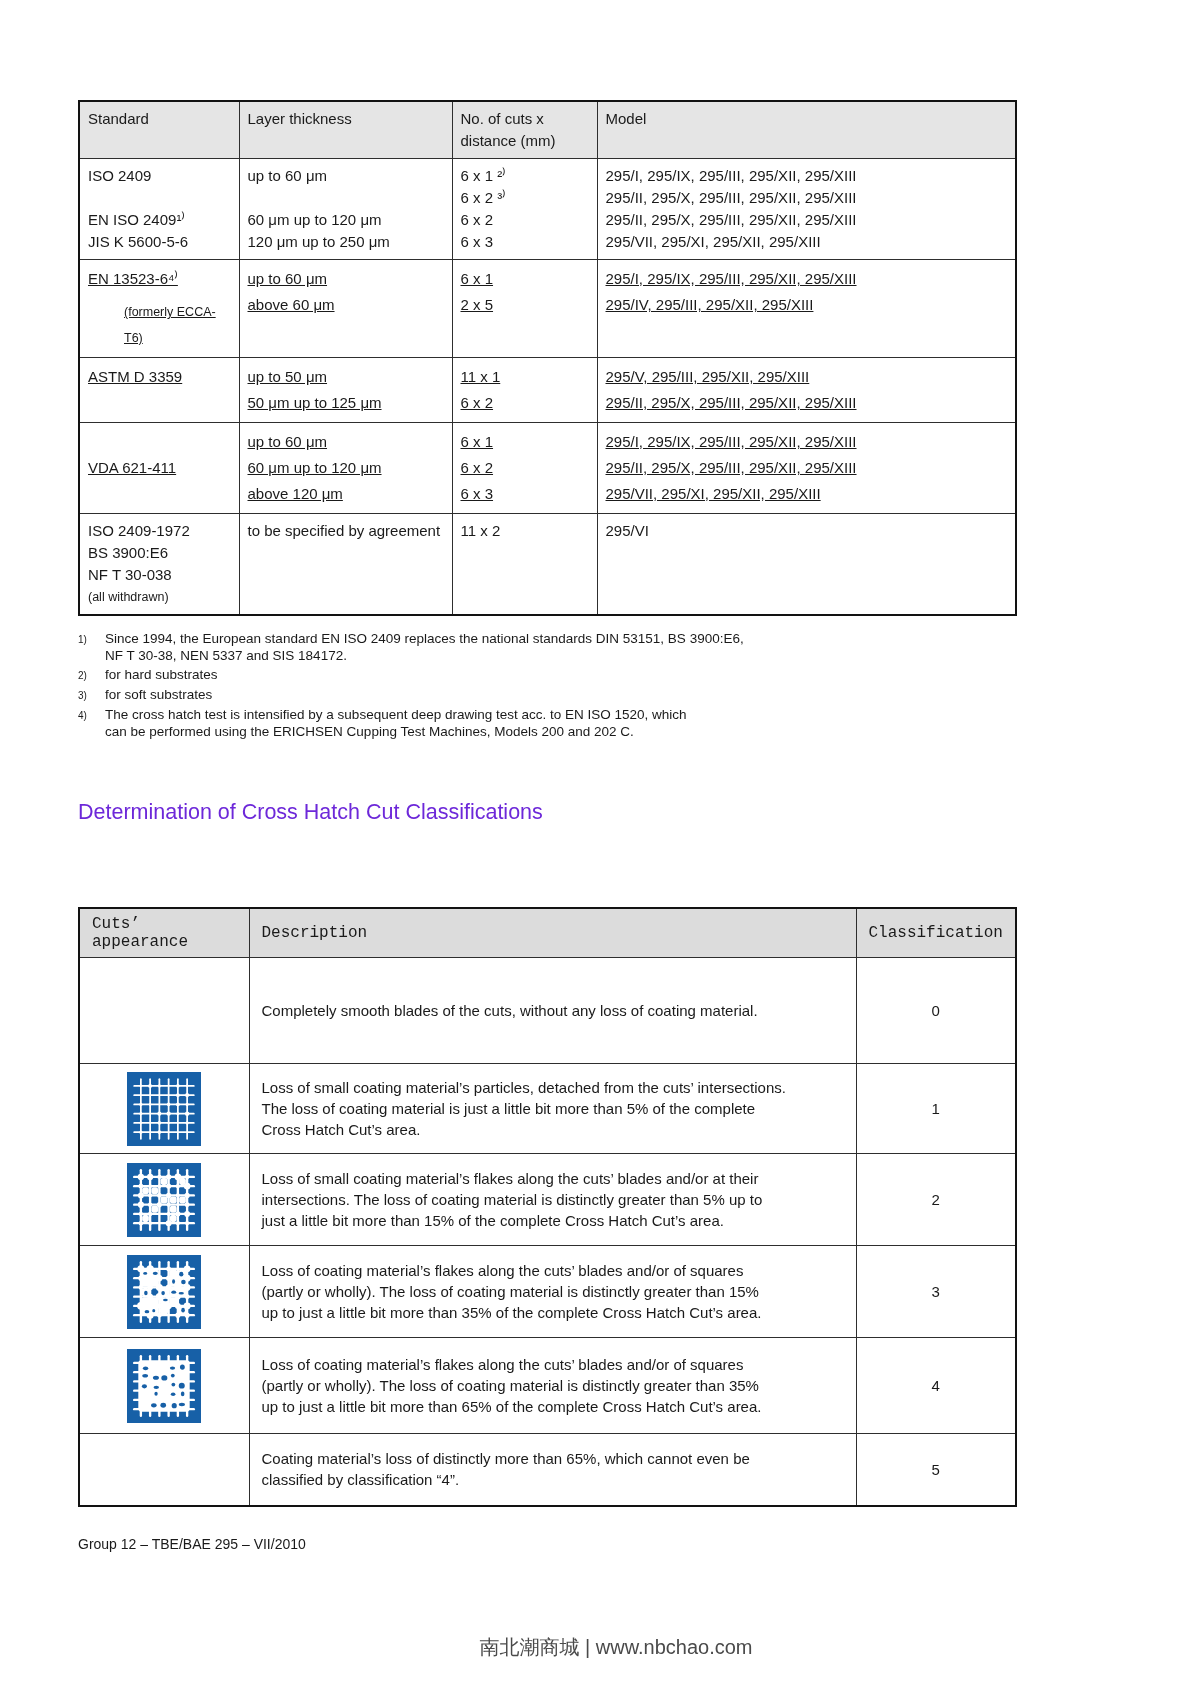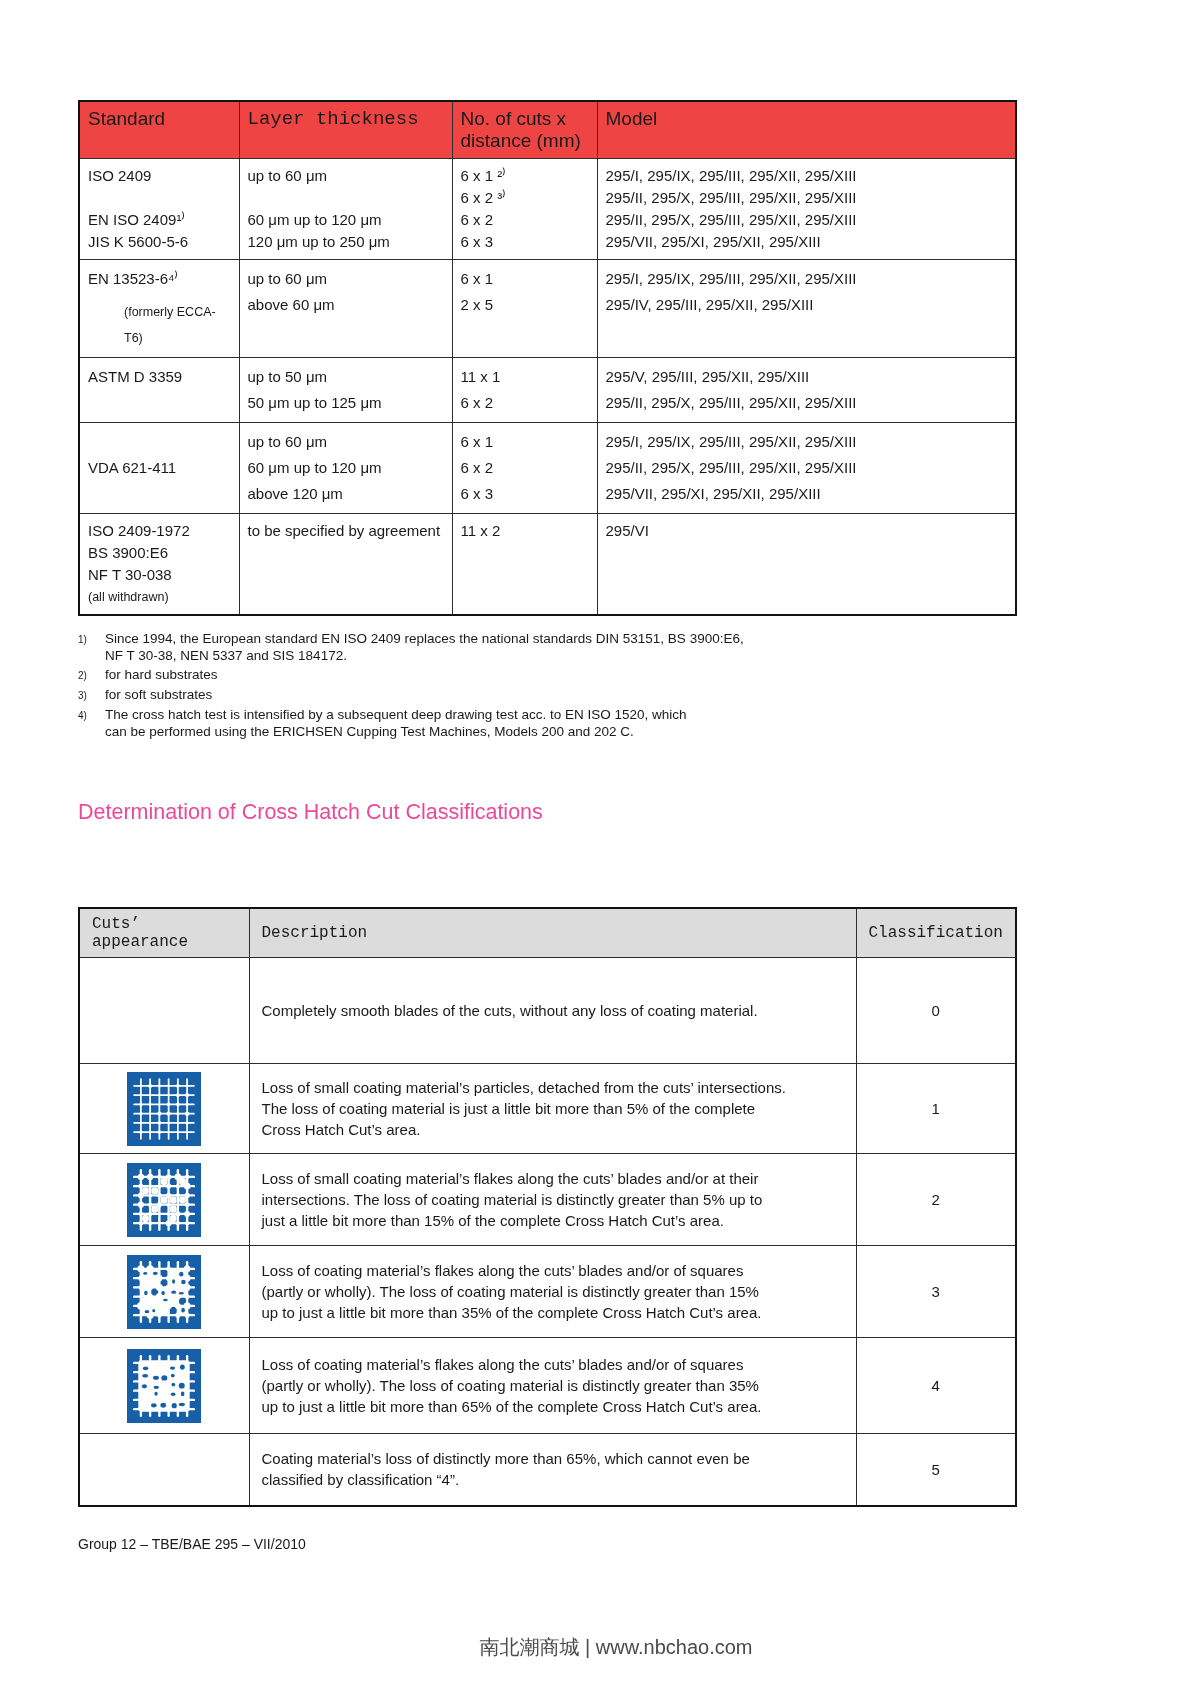--- a/index.html
+++ b/index.html
@@ -4,40 +4,40 @@
 <style>
   * { box-sizing: border-box; }
   html,body { margin:0; padding:0; background:#ffffff; }
   body { font-family:"Liberation Sans", sans-serif; color:#1a1a1a; }
   .page { position:relative; width:1200px; height:1697px; background:#fff; overflow:hidden; }
   .content { padding:100px 0 0 78px; width:1015px; }
 
   table { border-collapse:collapse; table-layout:fixed; width:937px; }
   .t1 { border:2.5px solid #121212; }
   .t1 th, .t1 td { border:1.5px solid #2e2e2e; vertical-align:top; padding:6px 8px; font-size:15px; line-height:22px; text-align:left; }
-  .t1 th { background:#ef4444; font-weight:400; font-size:19px; white-space:pre-line; height:52px; }
-  .w-std { width:160px; } .w-thick { width:213px;font-family:Liberation Mono, monospace; } .w-cuts { width:145px; } .w-model { width:419px; }
+  .t1 th { background:#e5e5e5; font-weight:400; font-size:15px; white-space:pre-line; height:52px; }
+  .w-std { width:160px; } .w-thick { width:213px; } .w-cuts { width:145px; } .w-model { width:419px; }
   .lines { white-space:pre-line; }
   .small { font-size:12.5px; }
   .gap { margin-top:7px;margin-left:36px; }
   .c-cuts { padding-left:17px; }
   .t1 .r1 td { height:92px; }
   .t1 .r2 td { height:56px; }
   .t1 .r3 td { height:56px; }
   .t1 .r4 td { height:84px; }
   .t1 .r5 td { height:56px; }
   .t1 .r6 td { height:84px; }
-  .lh26 td { line-height:26px; }
+  .lh26 td { line-height:26px;text-decoration:underline; }
 
   .fns { margin-top:14px; font-size:13.5px; line-height:17px; }
   .fn { display:flex; margin-bottom:2px; }
   .fn-marker { width:27px; flex:none; font-size:10px; padding-top:1px; }
   .fn-text { white-space:pre-line; }
 
-  .h2 { margin:60px 0 0 0; font-size:21.5px; font-weight:400; color:#ec4899; }
+  .h2 { margin:60px 0 0 0; font-size:21.5px; font-weight:400; color:#6d28d9; }
 
   .t2 { margin-top:82px; border:2.5px solid #121212; }
   .t2 th, .t2 td { border:1.5px solid #2e2e2e; font-size:15px; }
   .t2 th { background:#dcdcdc; font-weight:400; font-size:16px; text-align:left; vertical-align:middle; height:48px; padding:6px 12px;font-family:Liberation Mono, monospace; }
   .t2 td { vertical-align:middle; }
   .w-app { width:170px; } .w-desc { width:607px; } .w-class { width:160px; }
   .c-desc { padding:10px 12px; white-space:pre-line; line-height:21px; }
   .c-class { text-align:center; }
   .c-app { text-align:center; }
   .t2 .q0 td { height:106px; }

